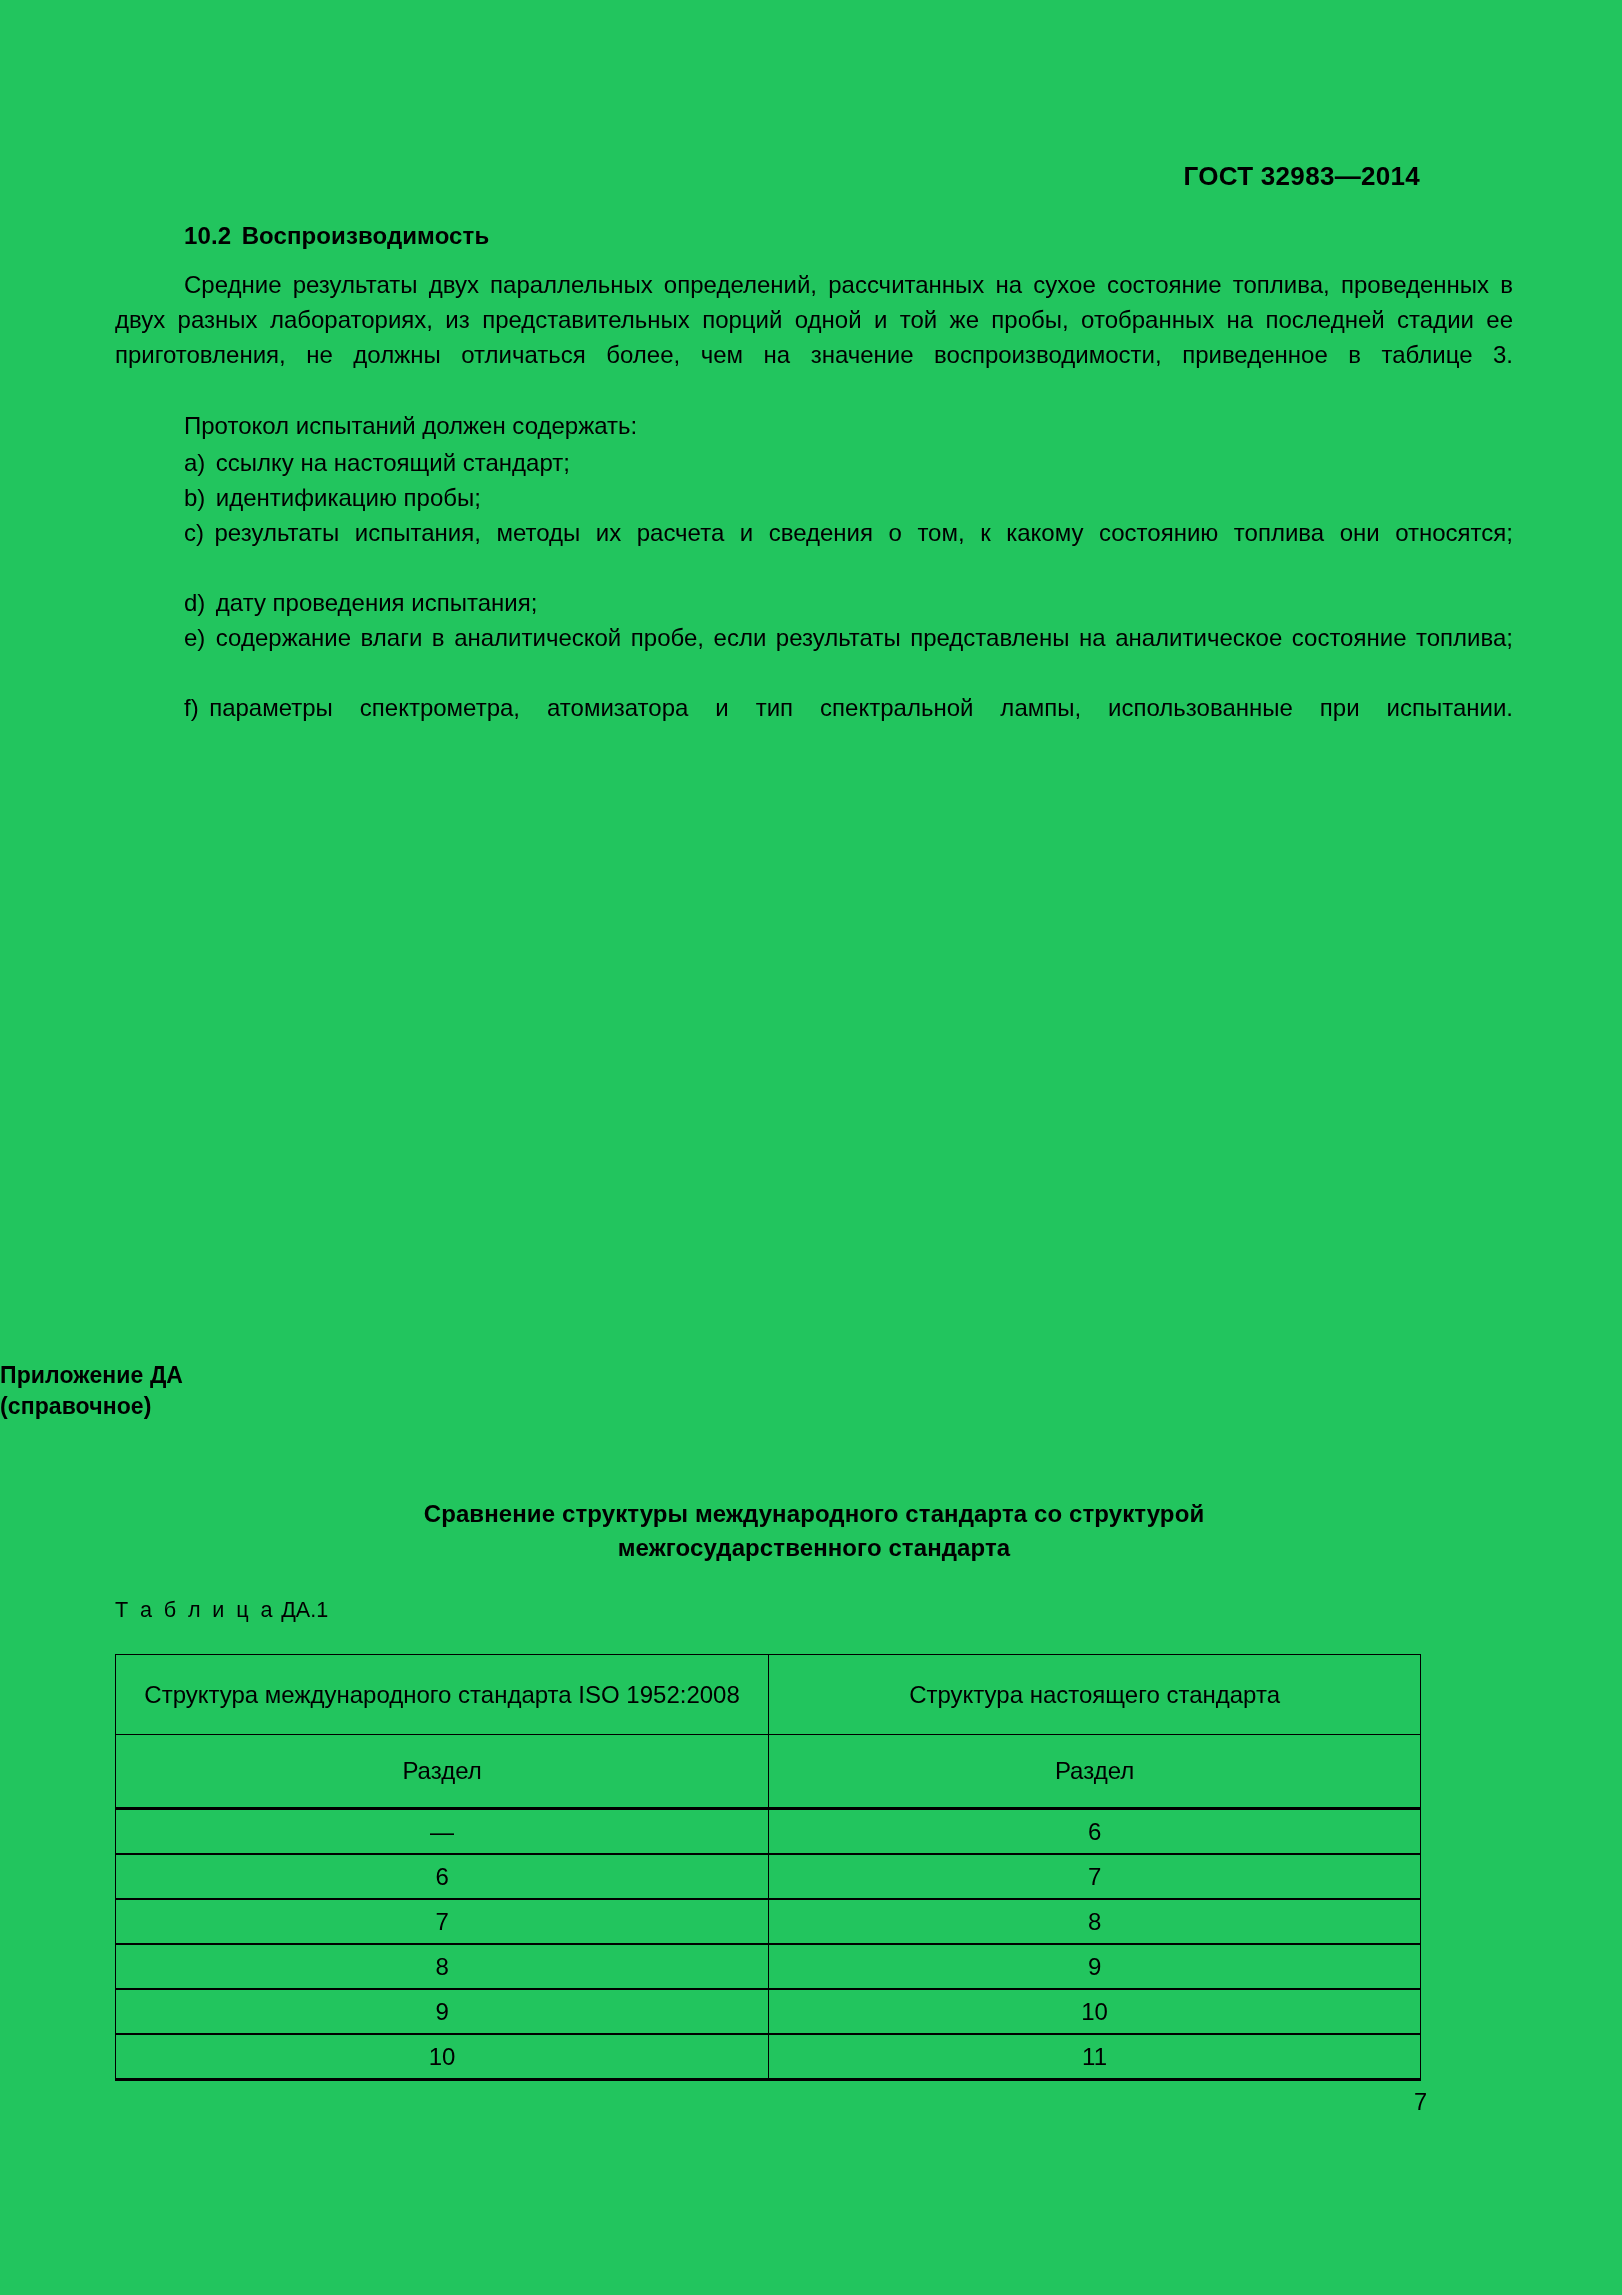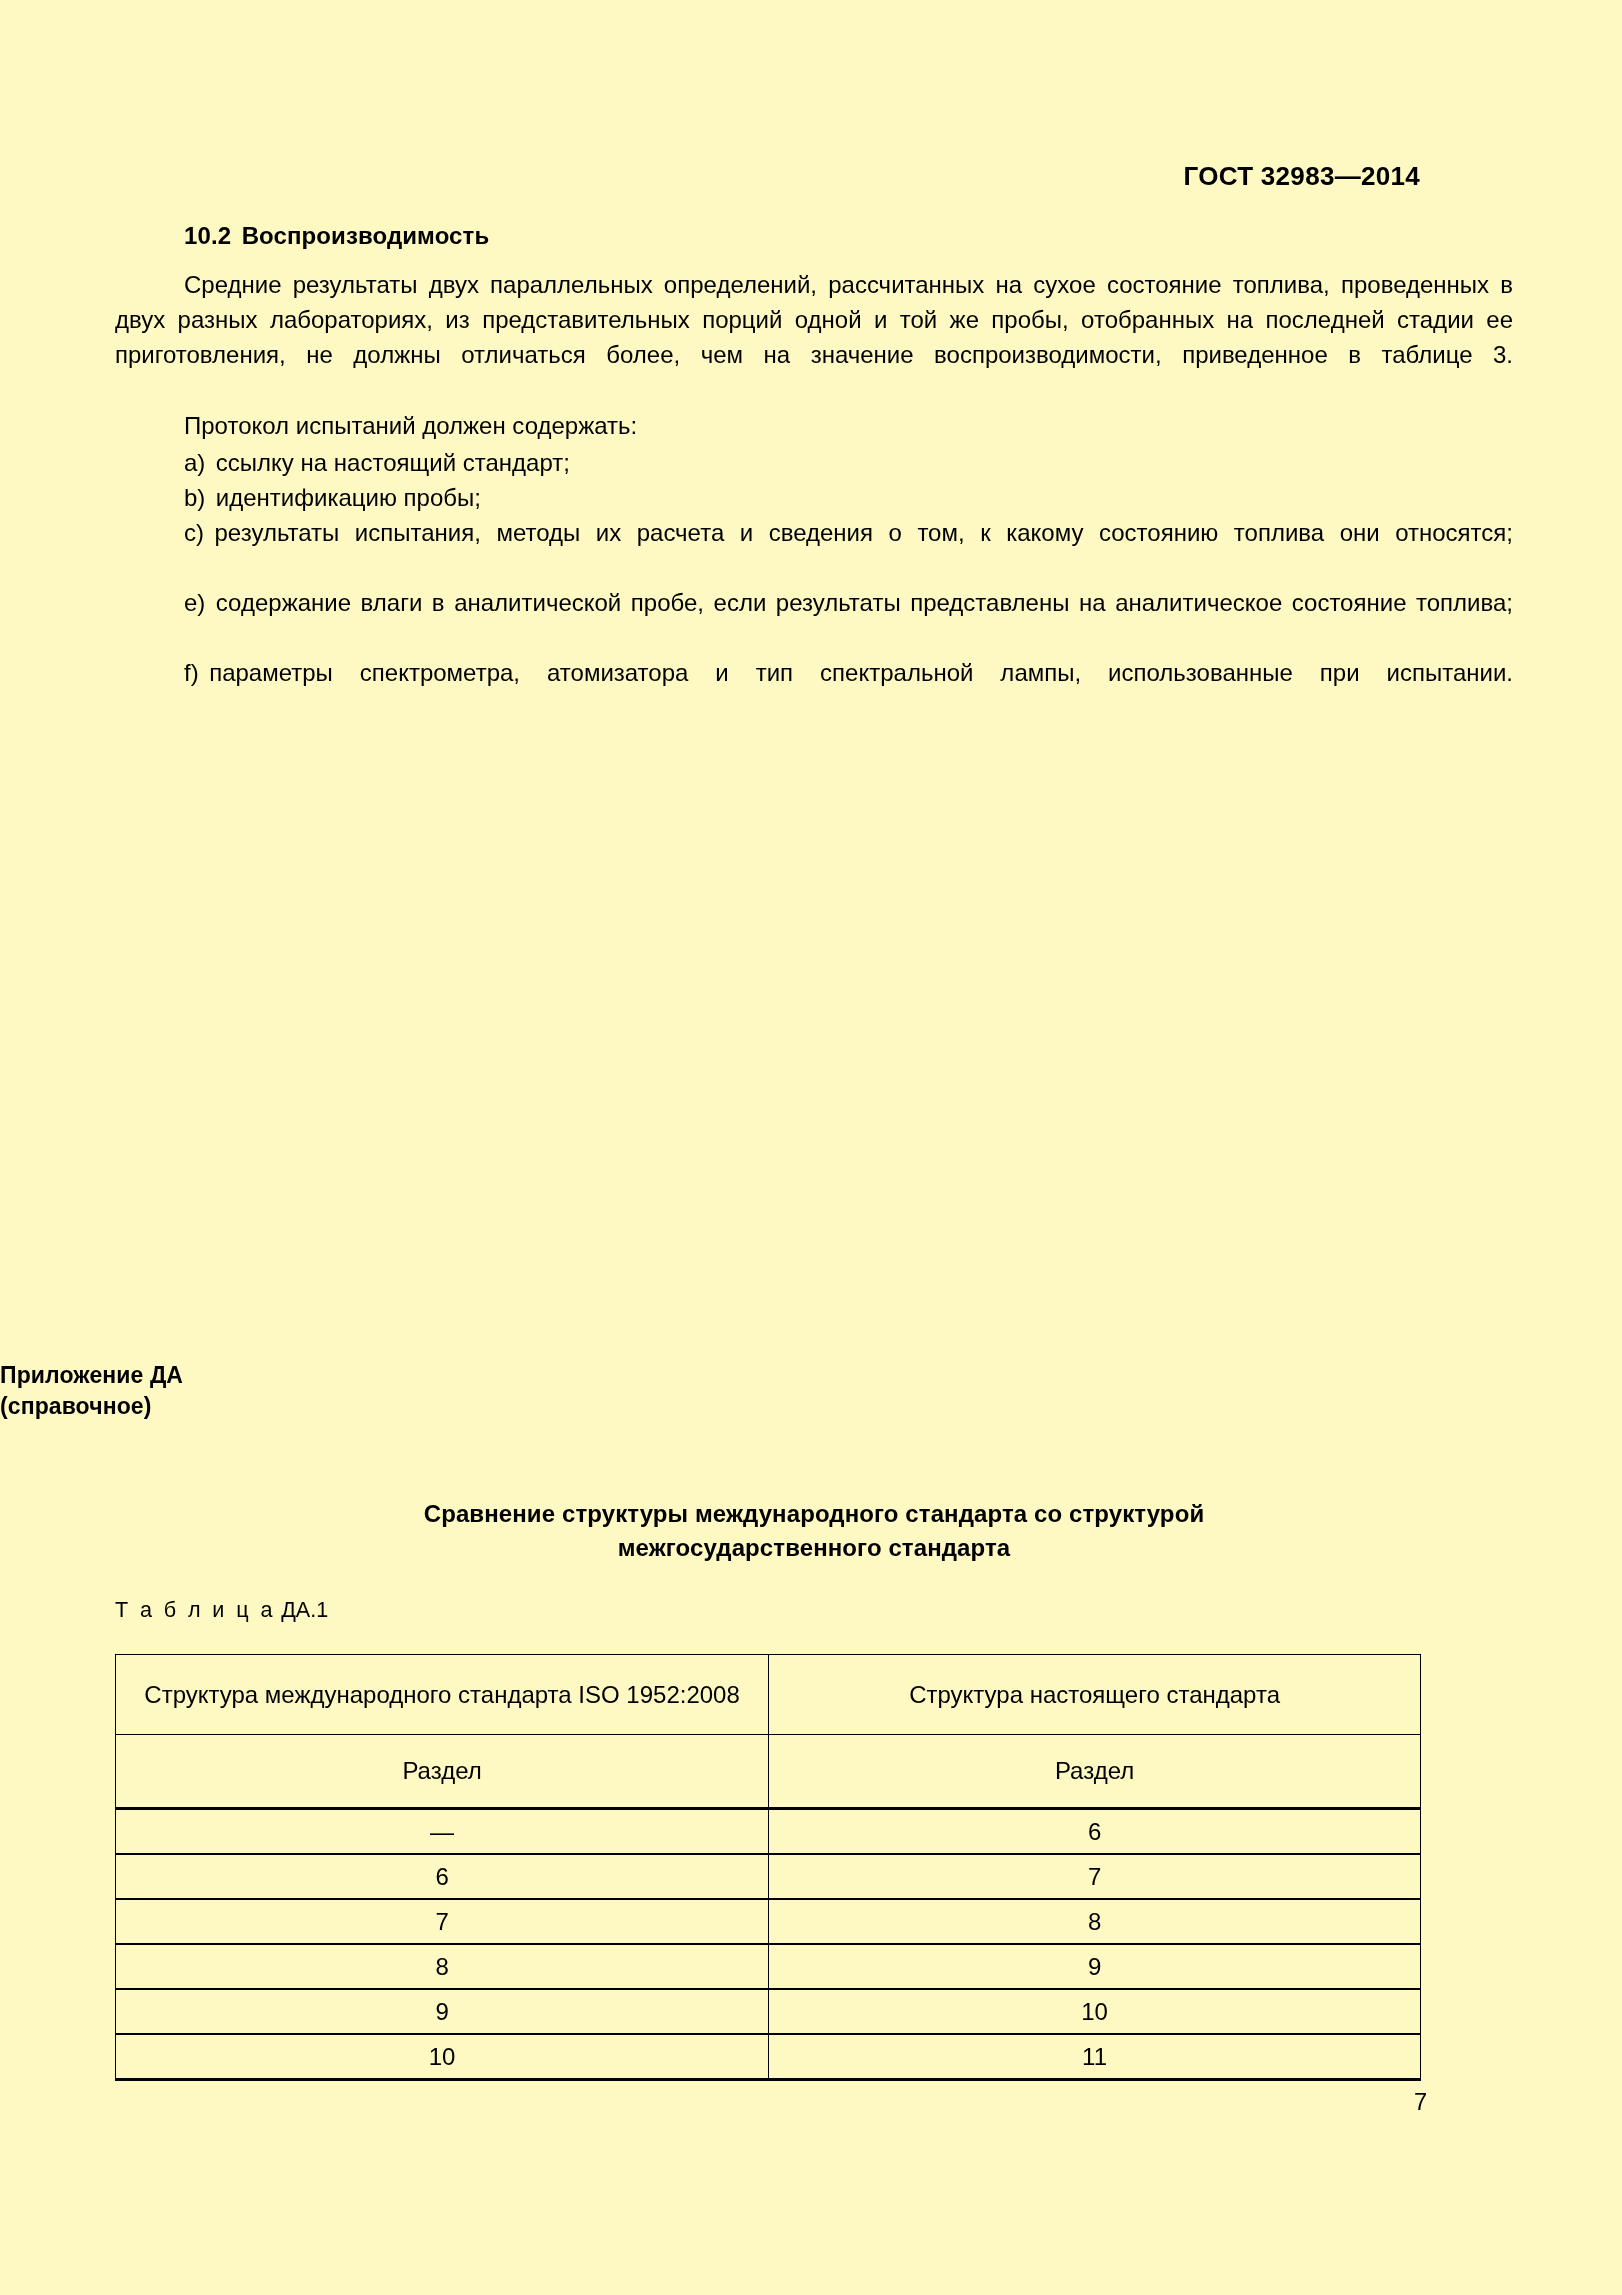--- a/index.html
+++ b/index.html
@@ -5,21 +5,21 @@
   html, body {
     margin: 0;
     padding: 0;
     background: #ffffff;
   }
 
   .page {
     position: relative;
     width: 1623px;
     height: 2295px;
-    background: #fef9c3;
+    background: #22c55e;
     font-family: "Liberation Sans", sans-serif;
     color: #000000;
     box-sizing: border-box;
     overflow: hidden;
   }
 
   
   .doc-header {
     position: absolute;
     top: 161px;
@@ -203,20 +203,23 @@
 
     <ul class="lettered">
       <li>
         <span class="marker">a)</span><span>ссылку на настоящий стандарт;</span>
       </li>
       <li>
         <span class="marker">b)</span><span>идентификацию пробы;</span>
       </li>
       <li class="j">
         <span class="marker">c)</span><span>результаты испытания, методы их расчета и сведения о том, к какому состоянию топлива они относятся;</span>
+      </li>
+      <li>
+        <span class="marker">d)</span><span>дату проведения испытания;</span>
       </li>
       <li class="j">
         <span class="marker">e)</span><span>содержание влаги в аналитической пробе, если результаты представлены на аналитическое состояние топлива;</span>
       </li>
       <li class="j">
         <span class="marker">f)</span><span>параметры спектрометра, атомизатора и тип спектральной лампы, использованные при испытании.</span>
       </li>
     </ul>
 
   </div>

